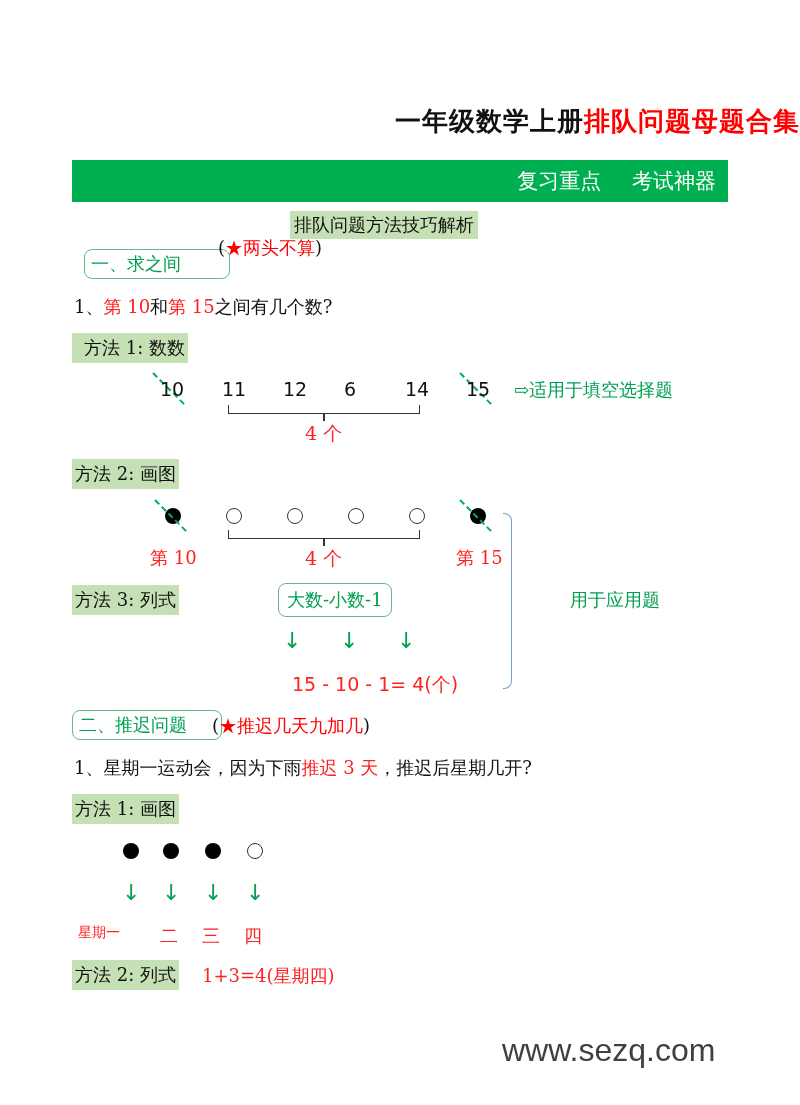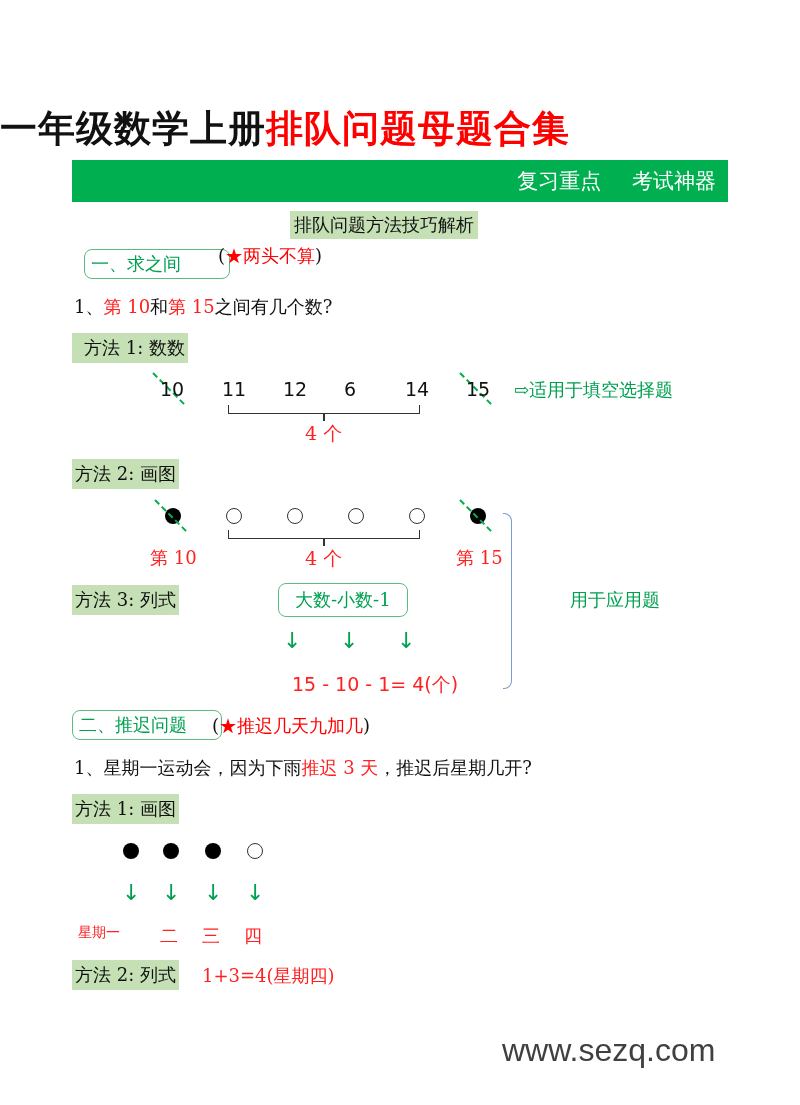--- a/index.html
+++ b/index.html
@@ -1,19 +1,19 @@
 <!DOCTYPE html>
 <html><head>
 <meta charset="utf-8">
 <style>
   html, body { margin: 0; padding: 0; background: #ffffff; }
   body { width: 800px; height: 1105px; position: relative; overflow: hidden;
          font-family: "DejaVu Serif", serif; color: #111; }
   .abs { position: absolute; white-space: nowrap; }
-  .title { top: 104px; left: 0; width: 800px; text-align: left; font-size: 37px; font-weight: bold;
+  .title { top: 104px; left: 0; width: 800px; text-align: right; font-size: 26px; font-weight: bold;
            letter-spacing: 1px; font-family: "DejaVu Serif", serif; }
   .title .red { color: #ff0000; }
   .banner { top: 160px; left: 72px; width: 656px; height: 42px; background: #00b050;
             color: #fff; text-align: right; line-height: 42px; font-size: 21px; }
   .banner span { margin: 0 12px; }
   .subtitle { top: 211px; left: 290px; height: 28px; background: #c5e0b4; padding: 0 4px;
               line-height: 28px; font-size: 18px; }
   .sec-box { border: 1.5px solid #5dbb7f; border-radius: 8px; color: #00a050; font-size: 18px;
              height: 28px; line-height: 28px; padding: 0 6px; font-family: "DejaVu Sans", sans-serif; }
   .note { color: #ff0000; font-size: 18px; }
@@ -23,40 +23,40 @@
   .green { color: #00a050; }
   .method { background: #c5e0b4; font-size: 18px; height: 30px; line-height: 30px; padding: 0 3px; }
   .num { font-size: 19px; font-family: "DejaVu Sans", sans-serif; }
   .bracket { border: 1.5px solid #333; border-top: none; height: 8px; }
   .bracket-tick { width: 1.5px; height: 8px; background: #333; }
   .slash { width: 44px; height: 0; border-top: 2px dashed #00b050; transform-origin: left center; }
   .dot-filled { width: 16px; height: 16px; border-radius: 50%; background: #000; }
   .dot-empty { width: 14px; height: 14px; border-radius: 50%; border: 1.3px solid #333; background: #fff; }
   .arrow { color: #00a050; font-size: 22px; font-family: "DejaVu Sans", sans-serif; }
   .formula-box { border: 1.5px solid #5dbb7f; border-radius: 8px; color: #00a050; font-size: 18px;
-                 height: 32px; line-height: 32px; padding: 0 16px; }
+                 height: 32px; line-height: 32px; padding: 0 8px; }
   .brace { width: 8px; border: 1.5px solid #7a9ad4; border-left: none; border-radius: 0 8px 8px 0; }
   .watermark { color: #404040; font-family: "Liberation Sans", sans-serif; font-size: 32px; }
 </style>
 </head>
 <body>
 
 <div class="abs title">
   <span>一年级数学上册</span><span class="red">排队问题母题合集</span>
 </div>
 
 <div class="abs banner">
   <span>复习重点</span>
   <span>考试神器</span>
 </div>
 
 <div class="abs subtitle">排队问题方法技巧解析</div>
 
 <div class="abs sec-box" style="top:249px; left:84px; width:132px;">一、求之间</div>
-<div class="abs note" style="top:244px; left:218px;">
+<div class="abs note" style="top:236px; left:218px;">
   <span class="paren">(</span><span>★两头不算</span><span class="paren">)</span>
 </div>
 
 <div class="abs q" style="top:295px; left:74px;">
   <span>1、</span><span class="red">第 10</span><span>和</span><span class="red">第 15</span><span>之间有几个数?</span>
 </div>
 
 <div class="abs method" style="top:333px; left:72px;padding-left:12px;">方法 1: 数数</div>
 
 <div class="abs slash" style="top:372px; left:153px; transform: rotate(45deg);"></div>

